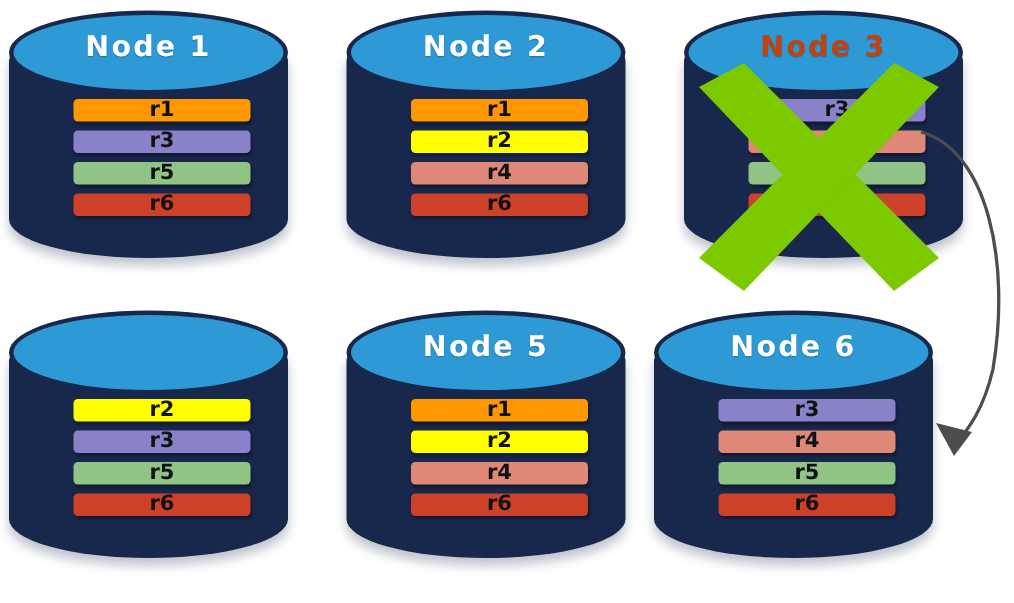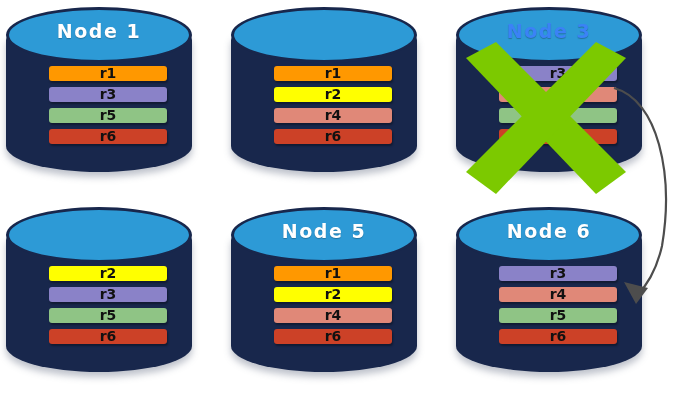--- a/index.html
+++ b/index.html
@@ -106,32 +106,33 @@
       <div class="bar" style="background: rgb(255, 152, 0);">r1</div>
       <div class="bar" style="background: rgb(138, 130, 200);">r3</div>
       <div class="bar" style="background: rgb(143, 196, 133);">r5</div>
       <div class="bar" style="background: rgb(204, 65, 39);">r6</div>
     </div>
   </div>
 
   <div class="node" style="left:231px; top:4px;">
     <div class="body" style="background: rgb(24, 39, 76);"></div>
     <div class="top" style="background: rgb(45, 154, 214); border-color: rgb(24, 39, 76);"></div>
+    <div class="title" style="color: rgb(255, 255, 255);">Node 2</div>
     <div class="bars">
       <div class="bar" style="background: rgb(255, 152, 0);">r1</div>
       <div class="bar" style="background: rgb(255, 255, 0);">r2</div>
       <div class="bar" style="background: rgb(224, 136, 120);">r4</div>
       <div class="bar" style="background: rgb(204, 65, 39);">r6</div>
     </div>
   </div>
 
   <div class="node" style="left:456px; top:4px;">
     <div class="body" style="background: rgb(24, 39, 76);"></div>
     <div class="top" style="background: rgb(45, 154, 214); border-color: rgb(24, 39, 76);"></div>
-    <div class="title" style="color: #3b82f6;">Node 3</div>
+    <div class="title" style="color: #c2410c;">Node 3</div>
     <div class="bars">
       <div class="bar" style="background: rgb(138, 130, 200);">r3</div>
       <div class="bar" style="background: rgb(224, 136, 120);">r4</div>
       <div class="bar" style="background: rgb(143, 196, 133);">r5</div>
       <div class="bar" style="background: rgb(204, 65, 39);">r6</div>
     </div>
   </div>
 
   <svg class="cross" style="left:466px; top:42px;" width="160" height="152" viewBox="0 0 160 152">
     <g>
@@ -156,21 +157,21 @@
     <div class="top" style="background: rgb(45, 154, 214); border-color: rgb(24, 39, 76);"></div>
     <div class="title" style="color: rgb(255, 255, 255);">Node 5</div>
     <div class="bars">
       <div class="bar" style="background: rgb(255, 152, 0);">r1</div>
       <div class="bar" style="background: rgb(255, 255, 0);">r2</div>
       <div class="bar" style="background: rgb(224, 136, 120);">r4</div>
       <div class="bar" style="background: rgb(204, 65, 39);">r6</div>
     </div>
   </div>
 
-  <div class="node" style="left:456px; top:204px;">
+  <div class="node" style="left:436px; top:204px;">
     <div class="body" style="background: rgb(24, 39, 76);"></div>
     <div class="top" style="background: rgb(45, 154, 214); border-color: rgb(24, 39, 76);"></div>
     <div class="title" style="color: rgb(255, 255, 255);">Node 6</div>
     <div class="bars">
       <div class="bar" style="background: rgb(138, 130, 200);">r3</div>
       <div class="bar" style="background: rgb(224, 136, 120);">r4</div>
       <div class="bar" style="background: rgb(143, 196, 133);">r5</div>
       <div class="bar" style="background: rgb(204, 65, 39);">r6</div>
     </div>
   </div>

